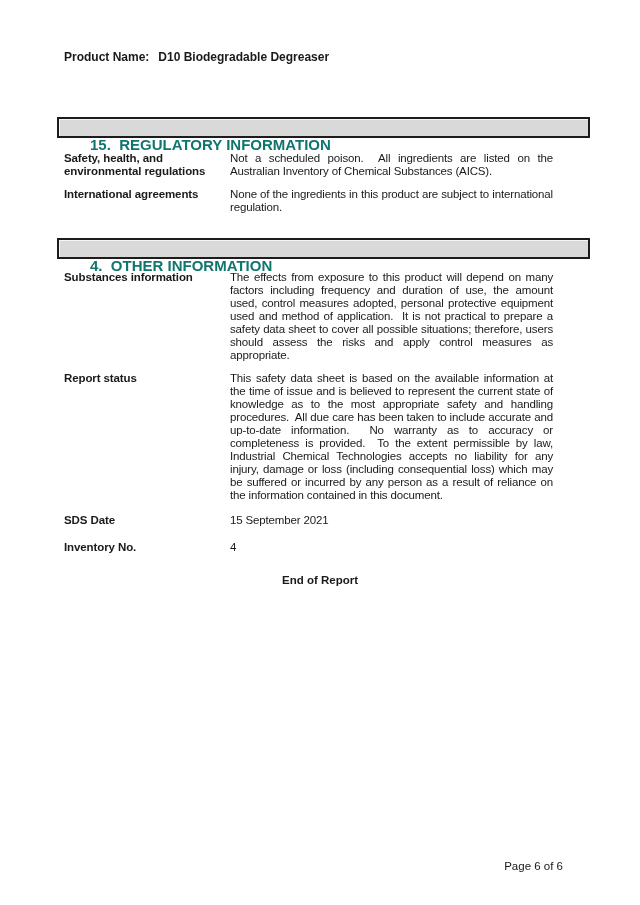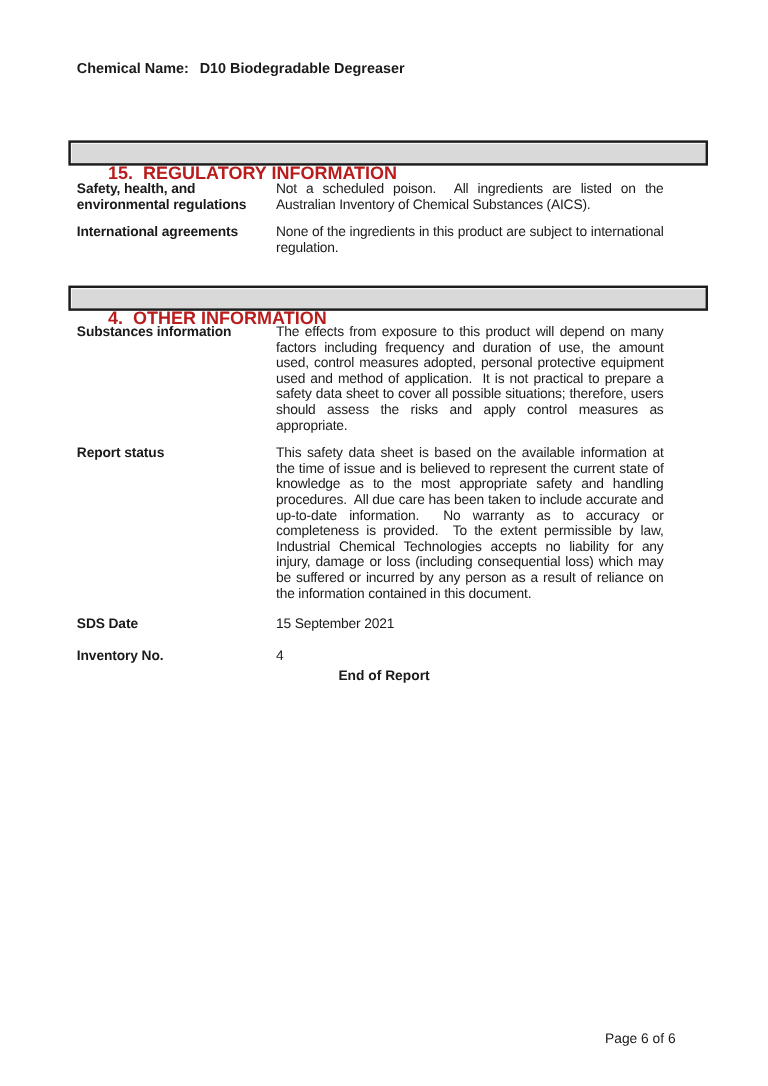--- a/index.html
+++ b/index.html
@@ -24,21 +24,21 @@
 
   .section-box {
     margin-left: -7px;
     width: 533px; height: 21px;
     border: 2px solid #1c1c1c;
     background: #d9d9d9;
     box-shadow: inset 1px 1px 0 #f5f5f5;
     padding-left: 6px;
     font-size: 15px; font-weight: bold; line-height: 17px;
     white-space: pre;
-    color: #b91c1c;
+    color: #0f766e;
   }
   .box-15 { margin-top: 53px; }
   .box-16 { margin-top: 24px; }
 
   .row { display: flex; font-size: 11.5px; line-height: 13px; }
   .row-label {
     flex: 0 0 166px;
     font-weight: bold;
     white-space: pre-wrap;
     letter-spacing: -0.1px;
@@ -51,40 +51,40 @@
     letter-spacing: -0.15px;
   }
   .row-text.plain { text-align: left; }
 
   .mt-10 { margin-top: 10px; }
   .mt-14 { margin-top: 14px; }
   .mt-12 { margin-top: 12px; }
   .mt-16 { margin-top: 10px; }
 
   .end-marker {
-    margin-top: 4px;
+    margin-top: 20px;
     margin-left: -64px;
     width: 640px;
     text-align: center;
     font-size: 11.5px; font-weight: bold; line-height: 13px;
   }
 
   .page-footer {
     position: absolute;
     top: 860px; right: 77px;
     font-size: 11.5px; line-height: 13px;
   }
 </style>
 </head>
 <body>
 
 <div class="page">
   <div class="content">
 
-    <div class="product-line"><span>Chemical Name:</span><span class="product-name">D10 Biodegradable Degreaser</span></div>
+    <div class="product-line"><span>Product Name:</span><span class="product-name">D10 Biodegradable Degreaser</span></div>
 
     <div class="section-box box-15">
       <span>15.  REGULATORY INFORMATION</span>
     </div>
 
     <div class="row mt-14">
       <div class="row-label">Safety, health, and
 environmental regulations</div>
       <div class="row-text">Not a scheduled poison.  All ingredients are listed on the Australian Inventory of Chemical Substances (AICS).</div>
     </div>

